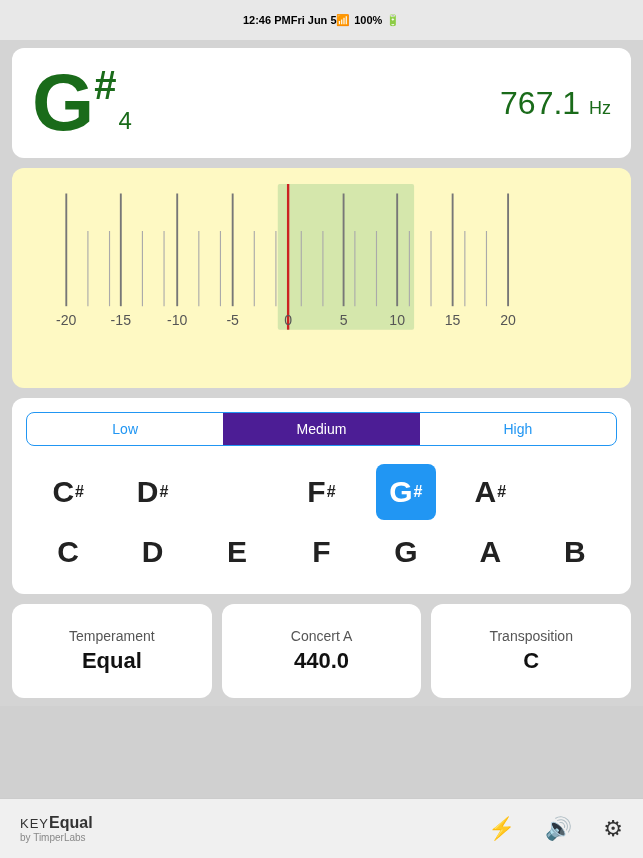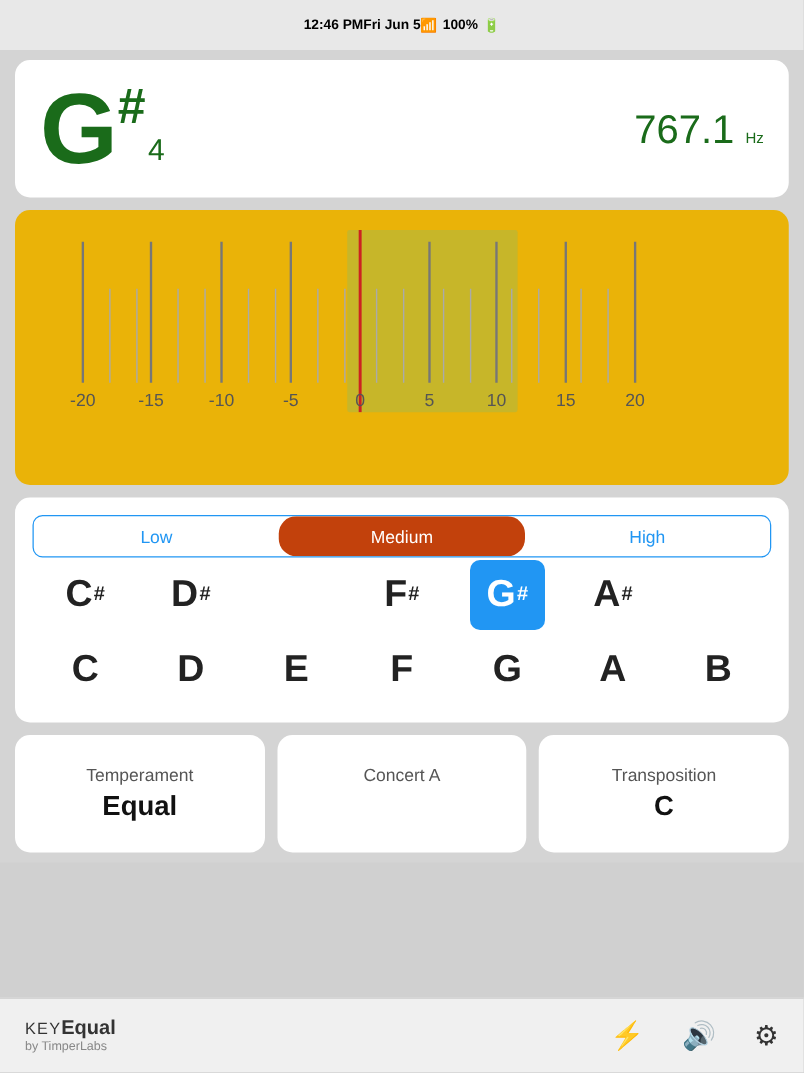--- a/index.html
+++ b/index.html
@@ -56,21 +56,21 @@
       font-size: 80px;
       font-weight: 700;
       color: #1a6b1a;
       line-height: 1;
       display: flex;
       align-items: flex-start;
     }
 
     
     .meter-card {
-      background: #eab308;
+      background: #fef9c3;
       border-radius: 12px;
       padding: 16px 20px;
       height: 220px;
       position: relative;
       overflow: hidden;
     }
 
     .meter-inner {
       position: relative;
       width: 100%;
@@ -82,38 +82,37 @@
       background: #fff;
       border-radius: 12px;
       padding: 14px 14px;
     }
 
     .sensitivity-bar {
       display: flex;
       border: 1.5px solid #2196F3;
       border-radius: 8px;
       overflow: hidden;
-      margin-bottom: 2px;
+      margin-bottom: 18px;
     }
 
     .sensitivity-btn {
       flex: 1;
       padding: 8px 0;
       text-align: center;
       font-size: 14px;
       cursor: pointer;
       background: transparent;
       border: none;
       color: #2196F3;
     }
 
     .sensitivity-btn.active {
-      background: #c2410c;
+      background: #4c1d95;
       color: #fff;
-      border-radius: 14px;
     }
 
     
     .sharps-row {
       display: flex;
       justify-content: space-around;
       align-items: center;
       margin-bottom: 4px;
     }
 
@@ -267,21 +266,21 @@
 <div class="main">
 
   <div class="note-card">
     <div class="note-name">
       <span style="font-size:80px;font-weight:700;color:#1a6b1a;line-height:1;">G</span>
       <span style="font-size:40px;font-weight:700;color:#1a6b1a;margin-top:2px;">#</span>
       <span style="font-size:24px;font-weight:500;color:#1a6b1a;align-self:flex-end;margin-bottom:10px;margin-left:2px;">4</span>
     </div>
     <div style="font-size:32px;color:#1a6b1a;">
       <span>767.1</span>
-      <span style="font-size:12px;">Hz</span>
+      <span style="font-size:18px;">Hz</span>
     </div>
   </div>
 
   <div class="meter-card">
     <div class="meter-inner">
 
       <svg class="meter-svg" viewBox="0 0 603 200" preserveAspectRatio="xMidYMid meet">
 
         <rect x="255" y="0" width="145" height="155" fill="rgba(120,190,120,0.30)" rx="2"></rect>
 
@@ -377,20 +376,21 @@
     </div>
   </div>
 
   <div class="bottom-cards">
     <div class="info-card">
       <div class="label">Temperament</div>
       <div class="value">Equal</div>
     </div>
     <div class="info-card">
       <div class="label">Concert A</div>
+      <div class="value">440.0</div>
     </div>
     <div class="info-card">
       <div class="label">Transposition</div>
       <div class="value">C</div>
     </div>
   </div>
 
 </div>
 
 <div class="toolbar">

